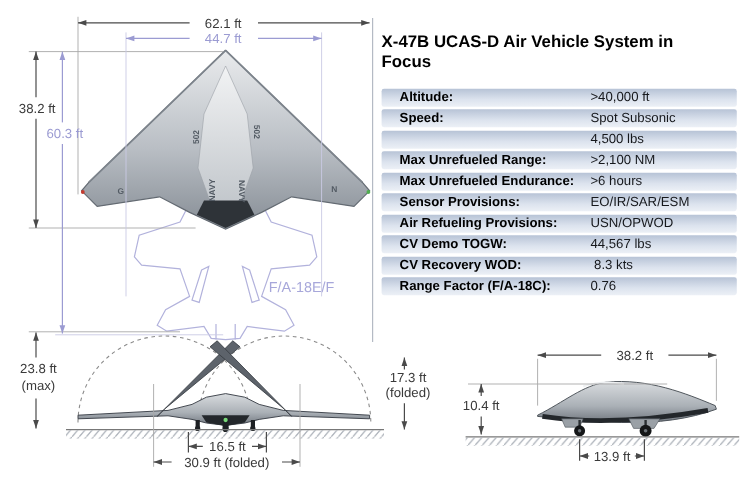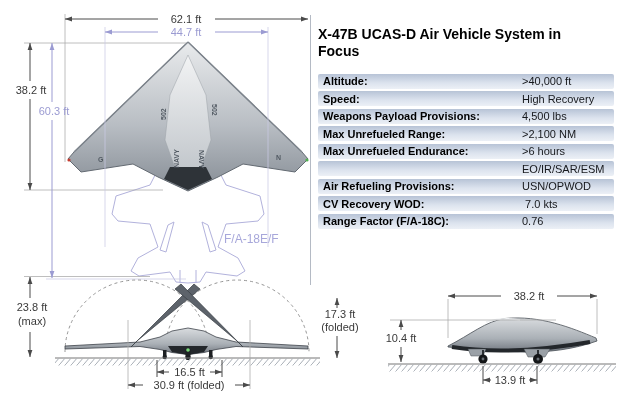--- a/index.html
+++ b/index.html
@@ -7,22 +7,22 @@
          font-family:"Liberation Sans",sans-serif;}
   svg{position:absolute;left:0;top:0;}
   .dimtext{font:11px "Liberation Sans",sans-serif;fill:#3a3a3a;}
   .dimtext-lt{font:11px "Liberation Sans",sans-serif;fill:#9b9bd2;}
   .fa18label{font:12px "Liberation Sans",sans-serif;fill:#a7a7da;}
   .marking{font:bold 7px "Liberation Sans",sans-serif;fill:#525a63;}
   .panel{position:absolute;left:318px;top:26px;width:296px;}
   .title{font:bold 14px/1.2 "Liberation Sans",sans-serif;color:#000;width:262px;margin:0 0 14px 0;}
   .trow{position:relative;display:flex;align-items:center;height:15px;margin-bottom:2.5px;
         border-radius:2px;background:linear-gradient(180deg,#b7c3d6 0%,#dce3ee 60%,#ecf0f6 100%);}
-  .tlabel{font:bold 11px "Liberation Sans",sans-serif;color:#000;padding-left:5px;white-space:nowrap;}
-  .tvalue{position:absolute;left:204px;font:11px "Liberation Sans",sans-serif;color:#16181c;white-space:pre;}
+  .tlabel{font:bold 11px "Liberation Sans",sans-serif;color:#000;padding-left:15px;white-space:nowrap;}
+  .tvalue{position:absolute;left:174px;font:11px "Liberation Sans",sans-serif;color:#16181c;white-space:pre;}
 </style>
 </head>
 <body>
 
 <div id="stage">
 
 <svg width="618" height="412" viewBox="0 0 618 412">
   <defs>
     <path id="arr" d="M0,0 L-7,-2.4 L-7,2.4 Z"></path>
     <linearGradient id="gBody" x1="0" y1="0" x2="0" y2="1">
@@ -233,44 +233,48 @@
 
 <div class="panel">
   <h1 class="title">X-47B UCAS-D Air Vehicle System in Focus</h1>
   <div class="spec-table">
     <div class="trow">
       <span class="tlabel">Altitude:</span>
       <span class="tvalue">&gt;40,000 ft</span>
     </div>
     <div class="trow">
       <span class="tlabel">Speed:</span>
-      <span class="tvalue">High Recovery</span>
-    </div>
-    <div class="trow">
-      <span class="tlabel">Weapons Payload Provisions:</span>
+      <span class="tvalue">Spot Subsonic</span>
+    </div>
+    <div class="trow">
       <span class="tvalue">4,500 lbs</span>
     </div>
     <div class="trow">
       <span class="tlabel">Max Unrefueled Range:</span>
       <span class="tvalue">&gt;2,100 NM</span>
     </div>
     <div class="trow">
       <span class="tlabel">Max Unrefueled Endurance:</span>
       <span class="tvalue">&gt;6 hours</span>
     </div>
     <div class="trow">
+      <span class="tlabel">Sensor Provisions:</span>
       <span class="tvalue">EO/IR/SAR/ESM</span>
     </div>
     <div class="trow">
       <span class="tlabel">Air Refueling Provisions:</span>
       <span class="tvalue">USN/OPWOD</span>
     </div>
     <div class="trow">
+      <span class="tlabel">CV Demo TOGW:</span>
+      <span class="tvalue">44,567 lbs</span>
+    </div>
+    <div class="trow">
       <span class="tlabel">CV Recovery WOD:</span>
-      <span class="tvalue"> 7.0 kts</span>
+      <span class="tvalue"> 8.3 kts</span>
     </div>
     <div class="trow">
       <span class="tlabel">Range Factor (F/A-18C):</span>
       <span class="tvalue">0.76</span>
     </div>
   </div>
 </div>
 
 </div>
 

